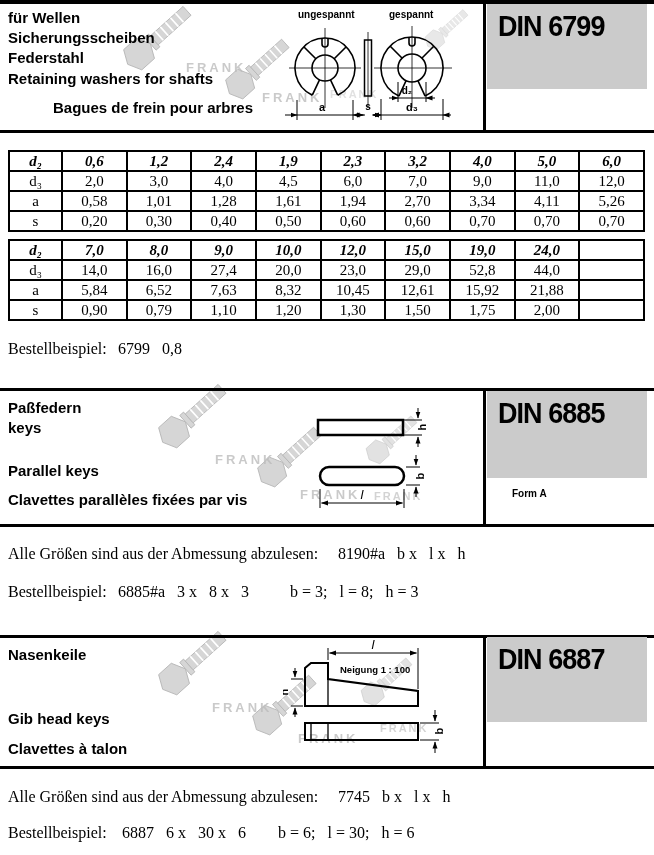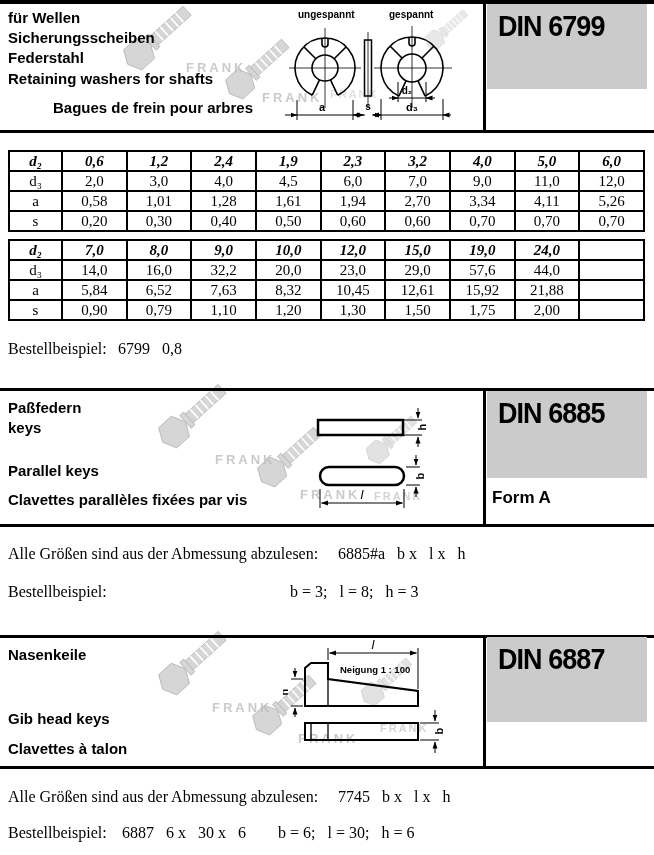--- a/index.html
+++ b/index.html
@@ -4,21 +4,21 @@
 <style>
   html,body{margin:0;padding:0;background:#fff;}
   .page{position:relative;width:654px;height:855px;background:#ffffff;
         font-family:"Liberation Sans",sans-serif;overflow:hidden;}
   
   .hline{position:absolute;left:0;width:654px;background:#000;}
   .vline{position:absolute;width:3px;background:#000;}
   .graybox{position:absolute;left:487px;width:160px;background:#cbcbcb;}
   .dintext{position:absolute;left:498px;font-weight:bold;font-size:29px;
            letter-spacing:-1px;transform:scaleX(.93);transform-origin:left top;color:#000;white-space:nowrap;}
-  .formA{position:absolute;left:492px;font-weight:bold;font-size:17px;}
+  .formA{position:absolute;left:512px;font-weight:bold;font-size:10px;}
   
   .sect-title{position:absolute;left:8px;font-weight:bold;font-size:15px;line-height:20px;}
   .lang{position:absolute;left:8px;font-weight:bold;font-size:15px;}
   
   .serif-line{position:absolute;left:0;width:654px;height:20px;
               font-family:"Liberation Serif",serif;font-size:16px;}
   .serif-line span{position:absolute;top:0;white-space:pre;}
   
   .dtab{position:absolute;left:8px;width:637px;border-collapse:collapse;table-layout:fixed;background:#fff;}
   .dtab td{border:2px solid #000;height:18px;text-align:center;padding:0;overflow:hidden;
@@ -254,25 +254,25 @@
           <td class="hd">12,0</td>
           <td class="hd">15,0</td>
           <td class="hd">19,0</td>
           <td class="hd">24,0</td>
           <td class="hd"></td>
         </tr>
         <tr>
           <td class="lbl">d₃</td>
           <td>14,0</td>
           <td>16,0</td>
-          <td>32,2</td>
+          <td>27,4</td>
           <td>20,0</td>
           <td>23,0</td>
           <td>29,0</td>
-          <td>57,6</td>
+          <td>52,8</td>
           <td>44,0</td>
           <td></td>
         </tr>
         <tr>
           <td class="lbl">a</td>
           <td>5,84</td>
           <td>6,52</td>
           <td>7,63</td>
           <td>8,32</td>
           <td>10,45</td>
@@ -331,24 +331,25 @@
       <path d="M62,111 L21.5,111" marker-end="url(#ar2)"></path>
       <path d="M62,111 L102.5,111" marker-end="url(#ar2)"></path>
     </g>
     <text class="dimtxt" text-anchor="middle" transform="rotate(-90 126 35)" x="126" y="35">h</text>
     <text class="dimtxt" text-anchor="middle" transform="rotate(-90 124 84)" x="124" y="84">b</text>
     <text class="ltxt" x="62" y="107" text-anchor="middle">l</text>
   </svg>
 
   <div class="serif-line" style="top:545px;">
     <span style="left:8px">Alle Größen sind aus der Abmessung abzulesen:</span>
-    <span style="left:338px">6885#a   b x   l x   h</span>
+    <span style="left:338px">8190#a   b x   l x   h</span>
   </div>
   <div class="serif-line" style="top:583px;">
     <span style="left:8px">Bestellbeispiel:</span>
+    <span style="left:118px">6885#a   3 x   8 x   3</span>
     <span style="left:290px">b = 3;   l = 8;   h = 3</span>
   </div>
 
   <div class="graybox" style="top:637px;height:85px;"></div>
   <div class="dintext" style="top:643px;">DIN 6887</div>
 
   <div class="sect-title" style="top:645px;">
     <div>Nasenkeile</div>
   </div>
   <div class="lang" style="top:710px;">Gib head keys</div>

